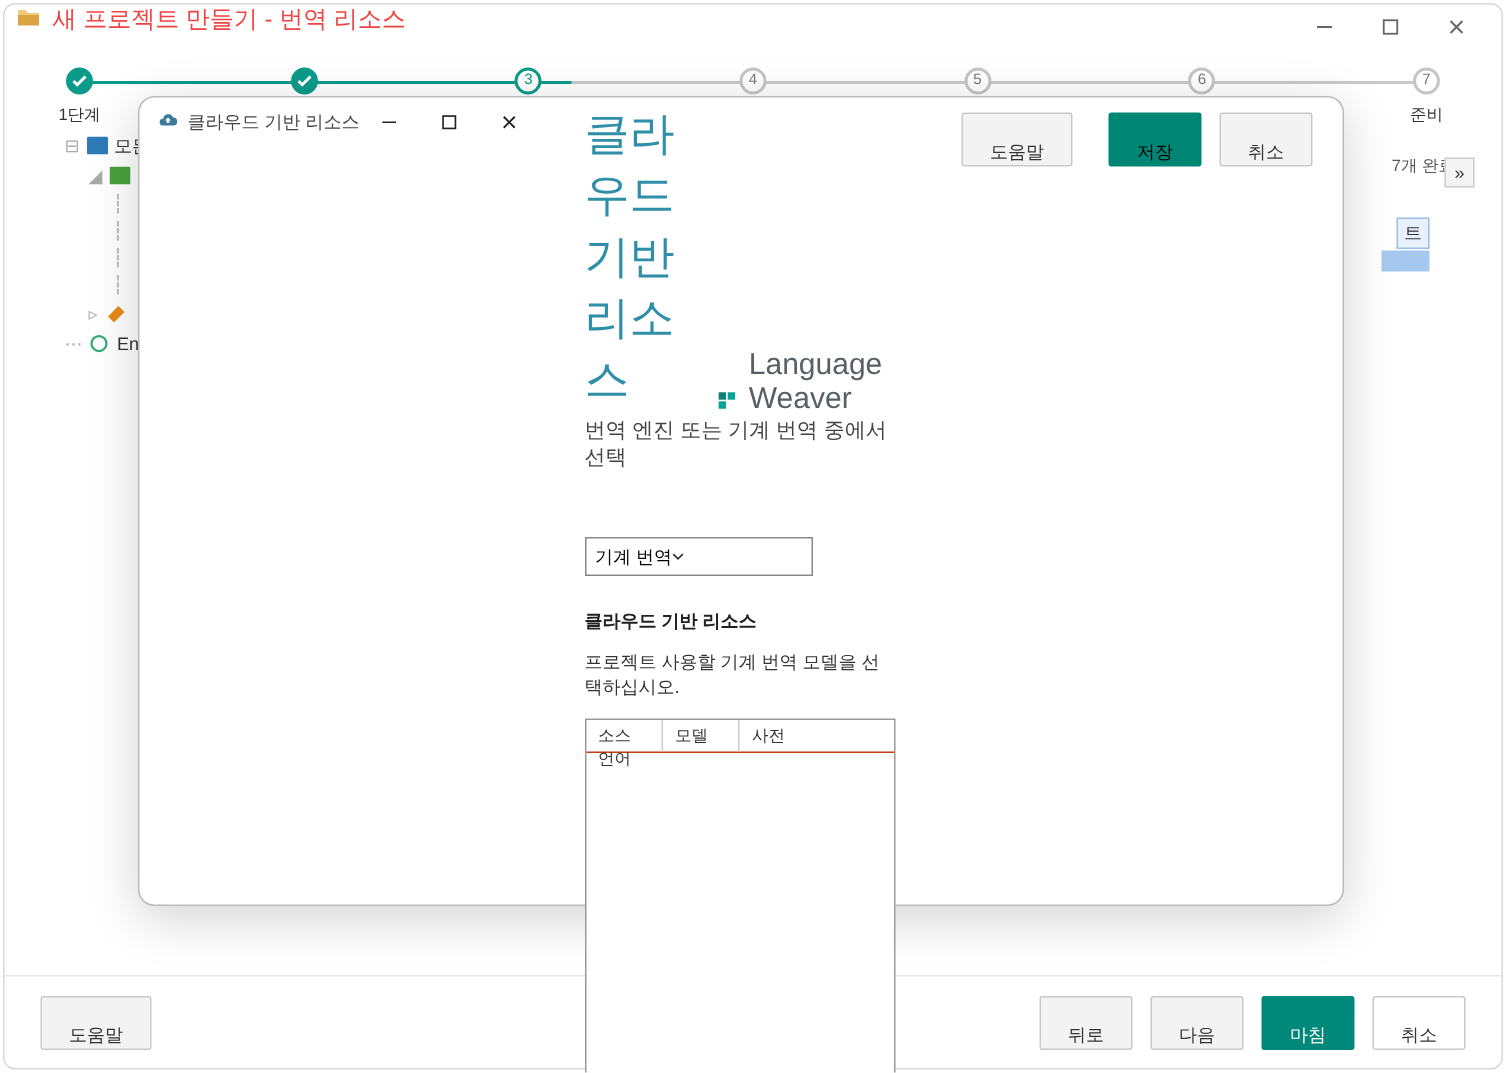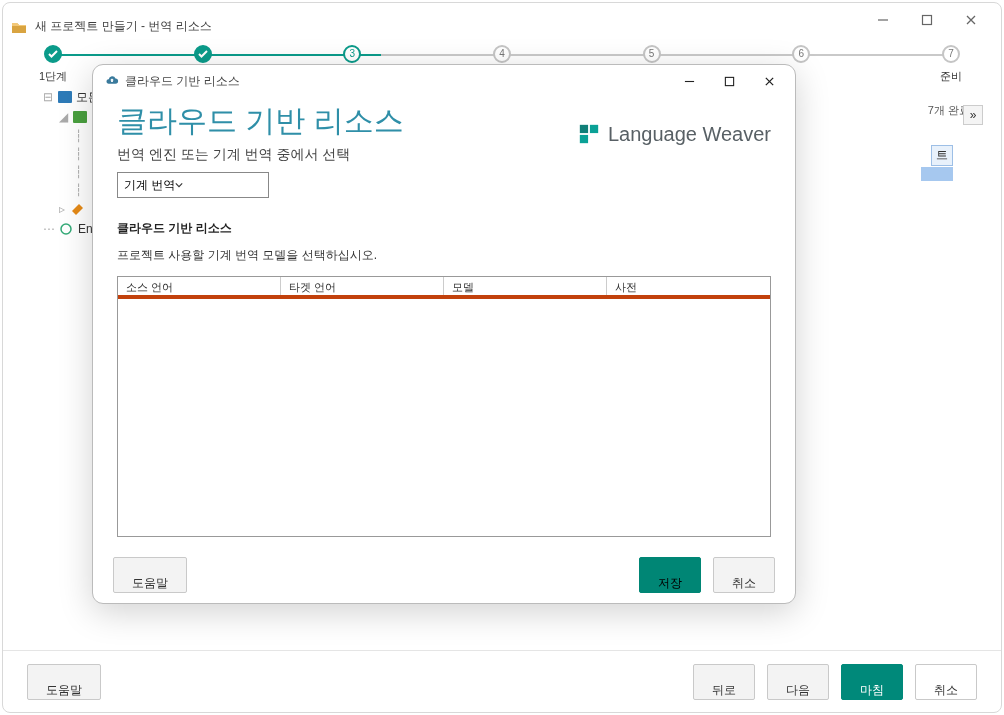--- a/index.html
+++ b/index.html
@@ -1,20 +1,20 @@
 <!DOCTYPE html>
 <html><head>
 <meta charset="utf-8">
 <style>
 * { box-sizing: border-box; margin: 0; padding: 0; font-family: "Malgun Gothic", "Segoe UI", sans-serif; }
 body { width: 1004px; height: 715px; background: #fff; overflow: hidden; position: relative; }
 
 
 .main-window { width: 1000px; height: 711px; border: 1px solid #d8d8d8; border-radius: 8px; margin: 2px; background: #fff; display: flex; flex-direction: column; }
-.main-titlebar { height: 32px; display: flex; align-items: flex-end; padding: 0 8px; color: #404040; font-size: 12px; }
+.main-titlebar { height: 32px; display: flex; align-items: flex-start; padding: 0 8px; color: #ef4444; font-size: 16px; }
 .main-titlebar .icon { width: 16px; height: 16px; margin-right: 8px; display:inline-block; }
 .main-titlebar .spacer { flex: 1; }
 .tb-btn { width: 44px; height: 30px; display: flex; align-items: center; justify-content: center; color: #555; }
 .tb-btn svg { width: 12px; height: 12px; }
 
 
 .stepper { height: 52px; position: relative; display: flex; align-items: flex-start; padding: 10px 30px 0 30px; }
 .step-line { position:absolute; top: 19px; left: 48px; right: 48px; height: 2px; background: #c9c9c9; }
 .step-line-fill { position:absolute; top: 19px; left: 48px; width: 330px; height: 2px; background: #0b9b8a; }
 .steps { position: relative; width: 100%; display: flex; justify-content: space-between; }
@@ -37,41 +37,41 @@
 
 
 .main-footer { height: 62px; border-top: 1px solid #e5e5e5; display:flex; align-items:center; padding: 0 24px; gap: 12px; }
 .main-footer .spacer { flex:1; }
 .btn { height: 30px; padding: 17px 18px; border:1px solid #c9c9c9; background:#fff; font-size:12px; color:#333; border-radius:2px; cursor:pointer; }
 .btn.light { background:#f3f3f3; }
 .btn.primary { background:#00897a; border-color:#00897a; color:#fff; }
 .btn.teal { background:#008675; border-color:#008675; color:#000000; }
 
 
-.modal { position:absolute; left: 92px; top: 64px; width: 704px; height: 540px; background:#fff; border:1px solid #bbb; border-radius:11px; box-shadow: 0 8px 34px rgba(0,0,0,.18); display:flex; flex-direction:column; }
+.modal { position:absolute; left: 92px; top: 64px; width: 804px; height: 540px; background:#fff; border:1px solid #bbb; border-radius:11px; box-shadow: 0 8px 34px rgba(0,0,0,.18); display:flex; flex-direction:row; }
 .modal-titlebar { height: 32px; display:flex; align-items:center; padding: 0 6px 0 12px; font-size:12px; color:#444; }
 .modal-titlebar .spacer { flex:1; }
 .modal-titlebar .ticon { width:14px; height:14px; margin-right:6px; }
 .mtb-btn { width:40px; height:28px; display:flex; align-items:center; justify-content:center; color:#222;}
 .mtb-btn svg { width:11px; height:11px; }
 
 .modal-body { flex:1; padding: 4px 24px 10px 24px; display:flex; flex-direction:column; }
 .modal-h1 { font-size: 30px; font-weight: 300; color:#2f8fa8; margin-bottom: 4px;}
 .modal-head-row { display:flex; justify-content:space-between; align-items:flex-end; }
-.brand { display:flex; align-items:flex-start; gap:8px; color:#586065; font-size:20px; font-weight:300; }
+.brand { display:flex; align-items:flex-end; gap:8px; color:#586065; font-size:20px; font-weight:300; }
 .brand svg { width:22px; height:22px; }
 .modal-sub { font-size:14px; color:#444; margin-bottom:8px; }
-.select { width:152px; height:24px; border:1px solid #888; display:flex; align-items:center; padding: 12px 6px; font-size:12px; background:#fff; }
+.select { width:152px; height:24px; border:1px solid #888; display:flex; align-items:center; padding: 12px 6px; font-size:12px; background:#fff;margin-top:36px; }
 .select .chev { width:8px; height:8px; }
 
 .section-title { font-size:12px; font-weight:bold; margin-top: 22px; margin-bottom:10px; color:#222; }
 .section-sub { font-size:12px; color:#333; margin-bottom:12px; }
 
 .grid { border:1px solid #999; flex:1; min-height: 248px; background:#fff; }
-.grid-head { display:flex; height:22px; border-bottom:4px solid #c2410c; font-size:11px; color:#333; }
+.grid-head { display:flex; height:22px; border-bottom:1px solid #c2410c; font-size:11px; color:#333; }
 .grid-head .col { border-right:1px solid #ccc; padding: 3px 8px; }
 .grid-head .col:last-child { border-right: none; }
 .c1{flex:0 0 25%;} .c2{flex:0 0 25%;} .c3{flex:0 0 25%;} .c4{flex:0 0 25%;}
 
 .modal-footer { height:56px; display:flex; align-items:center; padding: 0 20px; gap:12px; }
 .modal-footer .spacer{flex:1;}
 </style>
 </head>
 <body>
 
@@ -246,21 +246,20 @@
           <path d="M1 3l4 4 4-4" fill="none" stroke="#333" stroke-width="1.4"></path>
         </svg>
     </div>
 
     <div class="section-title">클라우드 기반 리소스</div>
     <div class="section-sub">프로젝트 사용할 기계 번역 모델을 선택하십시오.</div>
 
     <div class="grid">
       <div class="grid-head">
         <div class="col c1">소스 언어</div>
-        <div class="col c2">타겟 언어</div>
         <div class="col c3">모델</div>
         <div class="col c4">사전</div>
       </div>
     </div>
   </div>
 
   <div class="modal-footer">
     <button class="btn light">도움말</button>
     <span class="spacer"></span>
     <button class="btn teal">저장</button>

